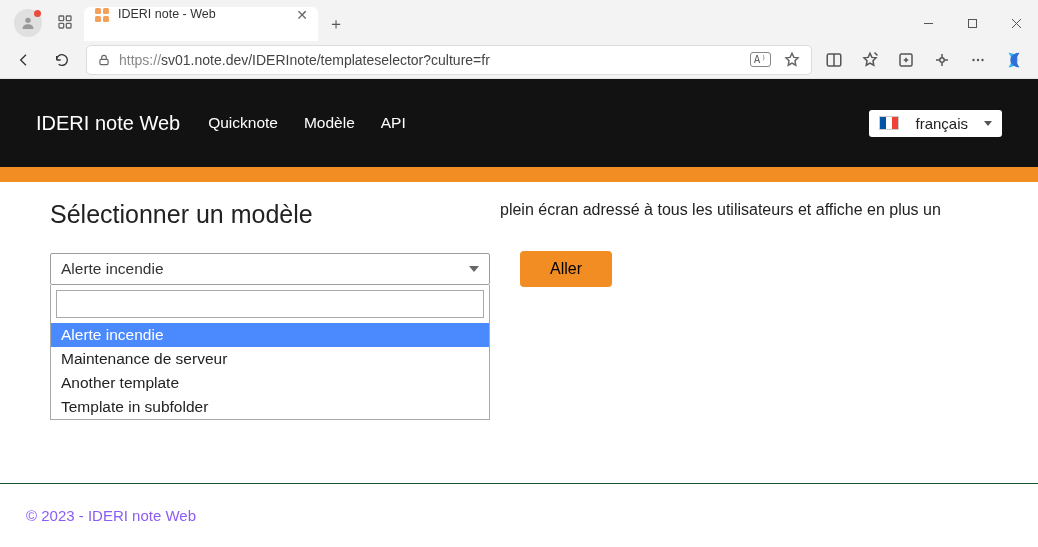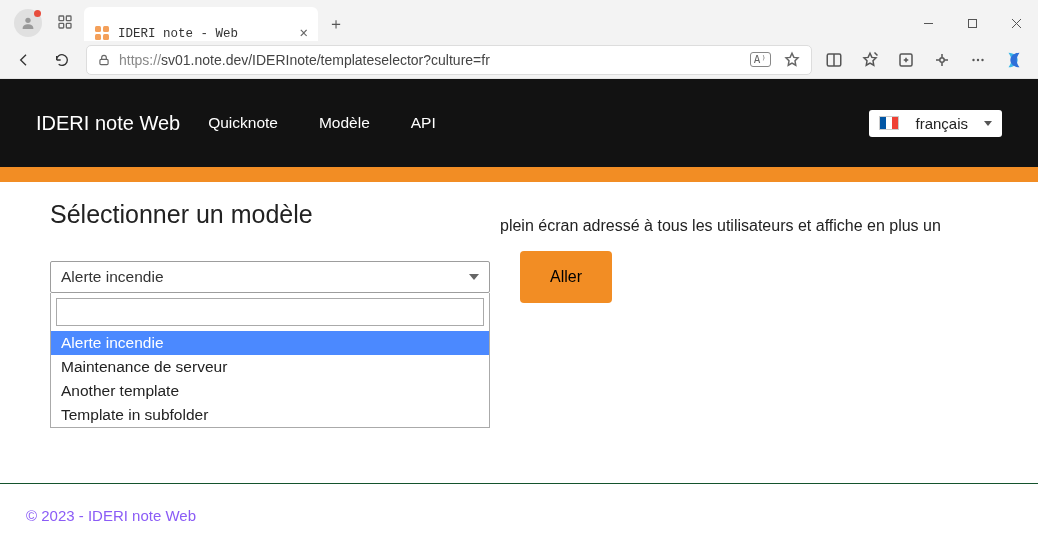--- a/index.html
+++ b/index.html
@@ -6,21 +6,21 @@
   html, body { width: 1038px; height: 547px; font-family: "Segoe UI", Arial, sans-serif; overflow: hidden; }
   body { background: #f3f3f3; }
 
   
   .browser-chrome { background: #f3f3f3; }
   .tab-strip { display: flex; align-items: end; height: 41px; padding: 4px 0 0 8px; }
   .profile-badge { width: 28px; height: 28px; border-radius: 50%; background: #e0e0e0; display:flex; align-items:center; justify-content:center; color:#888; font-size:16px; margin: 0 8px 4px 6px; position:relative;}
   .profile-badge::after{content:"";position:absolute;right:1px;top:1px;width:7px;height:7px;border-radius:50%;background:#e74c3c;}
   .workspaces-icon { width: 26px; height:26px; display:flex; align-items:center; justify-content:center; margin: 0 6px 6px 2px; cursor:pointer; }
   .workspaces-icon svg{width:16px;height:16px;}
-  .tab { display: flex; align-items: flex-end; background: #fff; border-radius: 6px 6px 0 0; height: 34px; width: 234px; padding: 0 10px; font-size: 12.5px; color: #333; gap:8px;font-family:Liberation Mono, monospace; }
+  .tab { display: flex; align-items: flex-start; background: #fff; border-radius: 6px 6px 0 0; height: 34px; width: 234px; padding: 0 10px; font-size: 12.5px; color: #333; gap:8px; }
   .tab .favicon { width:16px; height:16px; color:#f4a05a; }
   .tab .tab-x { margin-left:auto; color:#666; font-size:14px; cursor:pointer; }
   .new-tab { width:28px;height:28px;display:flex;align-items:center;justify-content:center;color:#555;font-size:16px;margin-left:4px;margin-bottom:3px;cursor:pointer;}
   .win-controls{margin-left:auto;display:flex;gap:0;margin-bottom:3px;}
   .win-btn{width:44px;height:30px;display:flex;align-items:center;justify-content:center;color:#555;}
   .win-btn svg{width:11px;height:11px;}
 
   .addr-bar{display:flex;align-items:center;height:38px;padding:0 10px;background:#f3f3f3;border-bottom:1px solid #e5e5e5;gap:10px;}
   .nav-btn{width:28px;height:28px;display:flex;align-items:center;justify-content:center;color:#555;border-radius:4px;}
   .nav-btn svg{width:16px;height:16px;}
@@ -31,40 +31,40 @@
   .url-right span{font-size:11px;font-family:monospace;border:1px solid #888;border-radius:3px;padding:0 3px;}
   .tool-icons{display:flex;gap:12px;align-items:center;color:#555;}
   .tool-icons > div{width:24px;height:24px;display:flex;align-items:center;justify-content:center;}
   .tool-icons svg{width:18px;height:18px;}
   .copilot{width:28px;height:28px;display:flex;align-items:center;justify-content:center;}
 
   
   .viewport{background:#fff;height:468px;position:relative;}
   .topbar{background:#121212;color:#fff;display:flex;align-items:center;height:88px;padding:0 36px;}
   .brand{font-size:20px;font-weight:500;margin-right:28px;}
-  .nav-links{display:flex;gap:41px;font-size:15.5px;}
+  .nav-links{display:flex;gap:26px;font-size:15.5px;}
   .nav-links a{color:#fff;text-decoration:none;cursor:pointer;}
   .lang-btn{margin-left:auto;background:#fff;color:#222;border-radius:3px;padding:5px 10px;display:flex;align-items:center;gap:16px;font-size:15px;cursor:pointer;}
   .flag{display:inline-block;width:20px;height:14px;background:linear-gradient(to right,#0055a4 33%,#fff 33% 66%,#ef4135 66%);border:1px solid #ccc;}
   .caret{width:0;height:0;border-left:4px solid transparent;border-right:4px solid transparent;border-top:5px solid #555;}
   .orange-strip{height:15px;background:#f28d24;}
 
   .content{padding:18px 50px;}
   .page-title{font-size:25px;font-weight:400;color:#222;margin-bottom:22px;}
 
   .form-row{display:flex;gap:30px;align-items:center;margin-bottom:0;position:relative;}
   .select-wrap{position:relative;width:440px;}
   .select-box{background:#fff;border:1px solid #9d9d9d;height:32px;display:flex;align-items:center;padding:0 10px;font-size:15.5px;color:#333;cursor:pointer;border-radius:2px;}
   .select-box .caret2{margin-left:auto;width:0;height:0;border-left:5px solid transparent;border-right:5px solid transparent;border-top:6px solid #666;}
   .dropdown{position:absolute;left:0;top:32px;width:100%;background:#fff;border:1px solid #aaa;border-top:none;z-index:5;}
   .dd-search{padding:5px;}
   .dd-search input{width:100%;height:28px;border:1px solid #aaa;padding:0 6px;font-size:14px;outline:none;}
   .dd-item{padding:3px 10px;font-size:15.5px;color:#222;cursor:pointer;}
   .dd-item.sel{background:#4b89ff;color:#fff;}
-  .go-btn{background:#f28d24;border:none;color:#000;font-size:16px;height:52px;padding:0 30px;border-radius:4px;cursor:pointer;}
+  .go-btn{background:#f28d24;border:none;color:#000;font-size:16px;height:36px;padding:0 30px;border-radius:4px;cursor:pointer;}
 
   .desc-text{margin-top:24px;font-size:16px;color:#222;line-height:1.4;}
 
   .footer{position:absolute;bottom:0;left:0;right:0;padding:23px 26px;background:#fff;border-top:1px solid #14532d;color:#8b5cf6;font-size:15px;}
 </style>
 </head>
 <body>
 
 <div class="browser-chrome">
   <div class="tab-strip">

